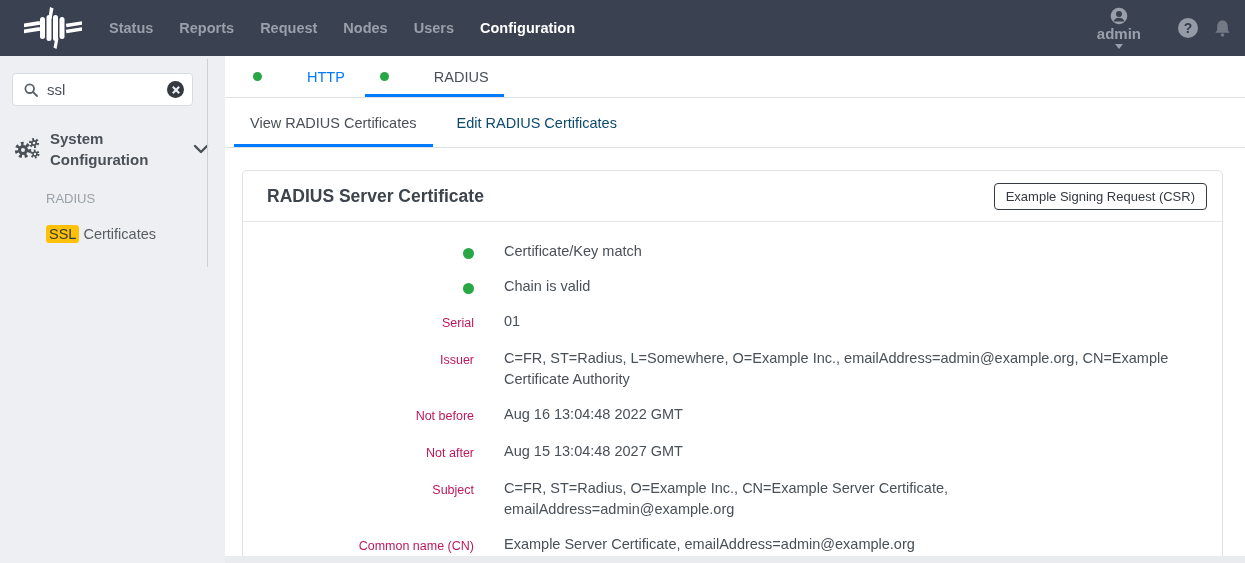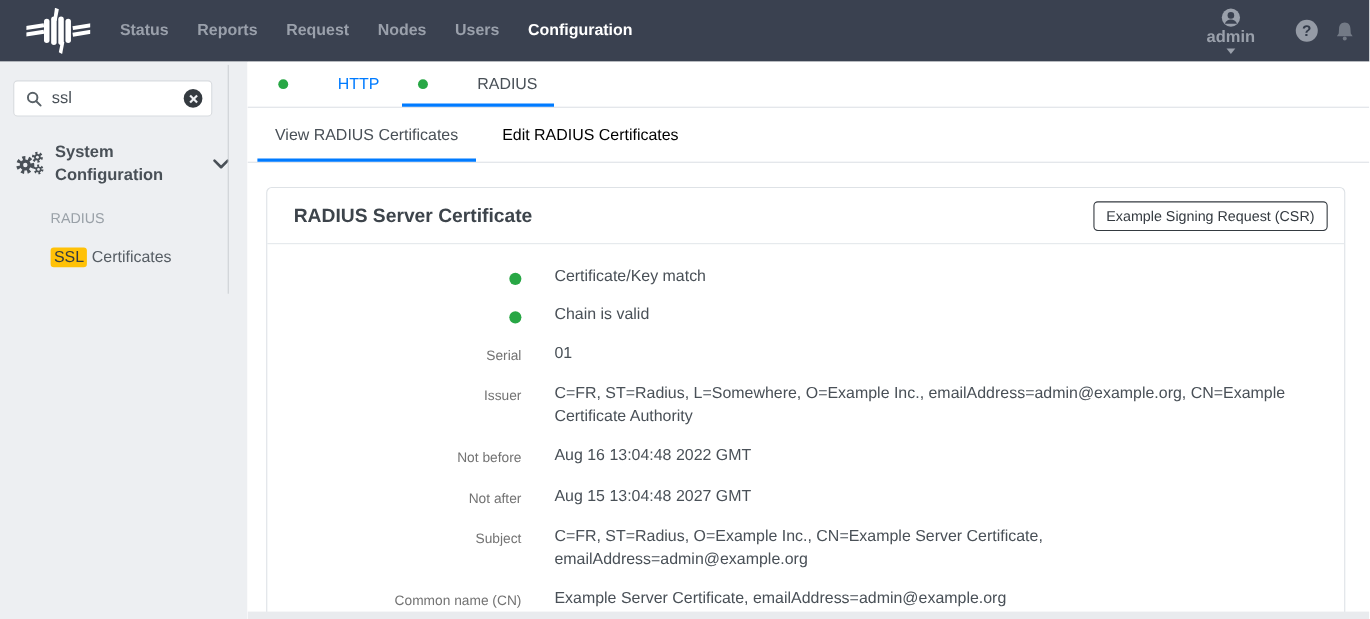--- a/index.html
+++ b/index.html
@@ -49,32 +49,32 @@
   .main { flex:1; background:#fff; position:relative; overflow:hidden; }
   .tabs-row { height:42px; border-bottom:1px solid #dee2e6; display:flex; padding-left:13px; }
   .tab { display:flex; align-items:center; padding:0 15px; margin-right:5px; font-size:14.5px; text-decoration:none; cursor:pointer;gap:37px; }
   .tab .dot { width:9px; height:9px; border-radius:50%; background:#28a745; margin-right:8px; }
   .tab.inactive { color:#007bff; }
   .tab.active { color:#495057; box-shadow:inset 0 -3px 0 0 #007bff; }
 
   .subtabs-row { height:50px; border-bottom:1px solid #dee2e6; display:flex; padding-left:9px; }
   .subtab { display:flex; align-items:center; padding:0 16px; margin-right:8px; font-size:14.5px; text-decoration:none; cursor:pointer; }
   .subtab.active { color:#495057; box-shadow:inset 0 -3px 0 0 #007bff; }
-  .subtab.inactive { color:#000000; }
+  .subtab.inactive { color:#0c4a6e; }
 
   
   .card { margin:22px 22px 0 17px; border:1px solid #dee2e6; border-radius:5px 5px 0 0; background:#fff; }
   .card-header { height:51px; display:flex; align-items:center; justify-content:space-between; padding:0 15px 0 24px;
     border-bottom:1px solid #e4e8eb; }
   .card-title { font-size:17.5px; color:#3d444b; }
   .csr-btn { font-size:13px; color:#343a40; background:#fff; border:1px solid #343a40; border-radius:4px; padding:5px 11px;
     cursor:pointer; font-family:"Liberation Sans","DejaVu Sans",sans-serif; }
   .card-body { padding:12px 24px 0 24px; }
   .crow { display:flex; padding:7px 0; }
-  .crow-label { width:207px; flex-shrink:0; text-align:right; font-size:12.5px; color:#737373; line-height:21px; padding-top:2px;
+  .crow-label { width:207px; flex-shrink:0; text-align:right; font-size:12.5px; color:#be185d; line-height:21px; padding-top:2px;
     display:flex; justify-content:flex-end; }
   .crow-value { margin-left:30px; font-size:14.5px; color:#495057; line-height:21px; flex:1; padding-right:16px; }
   .gdot { width:11px; height:11px; border-radius:50%; background:#28a745; margin-top:5px; display:inline-block; }
 
   .bottom-strip { position:absolute; left:0; right:0; bottom:0; height:7px; background:#e9ebee; z-index:5; }
 </style>
 </head>
 <body>
 
 <header class="navbar">

